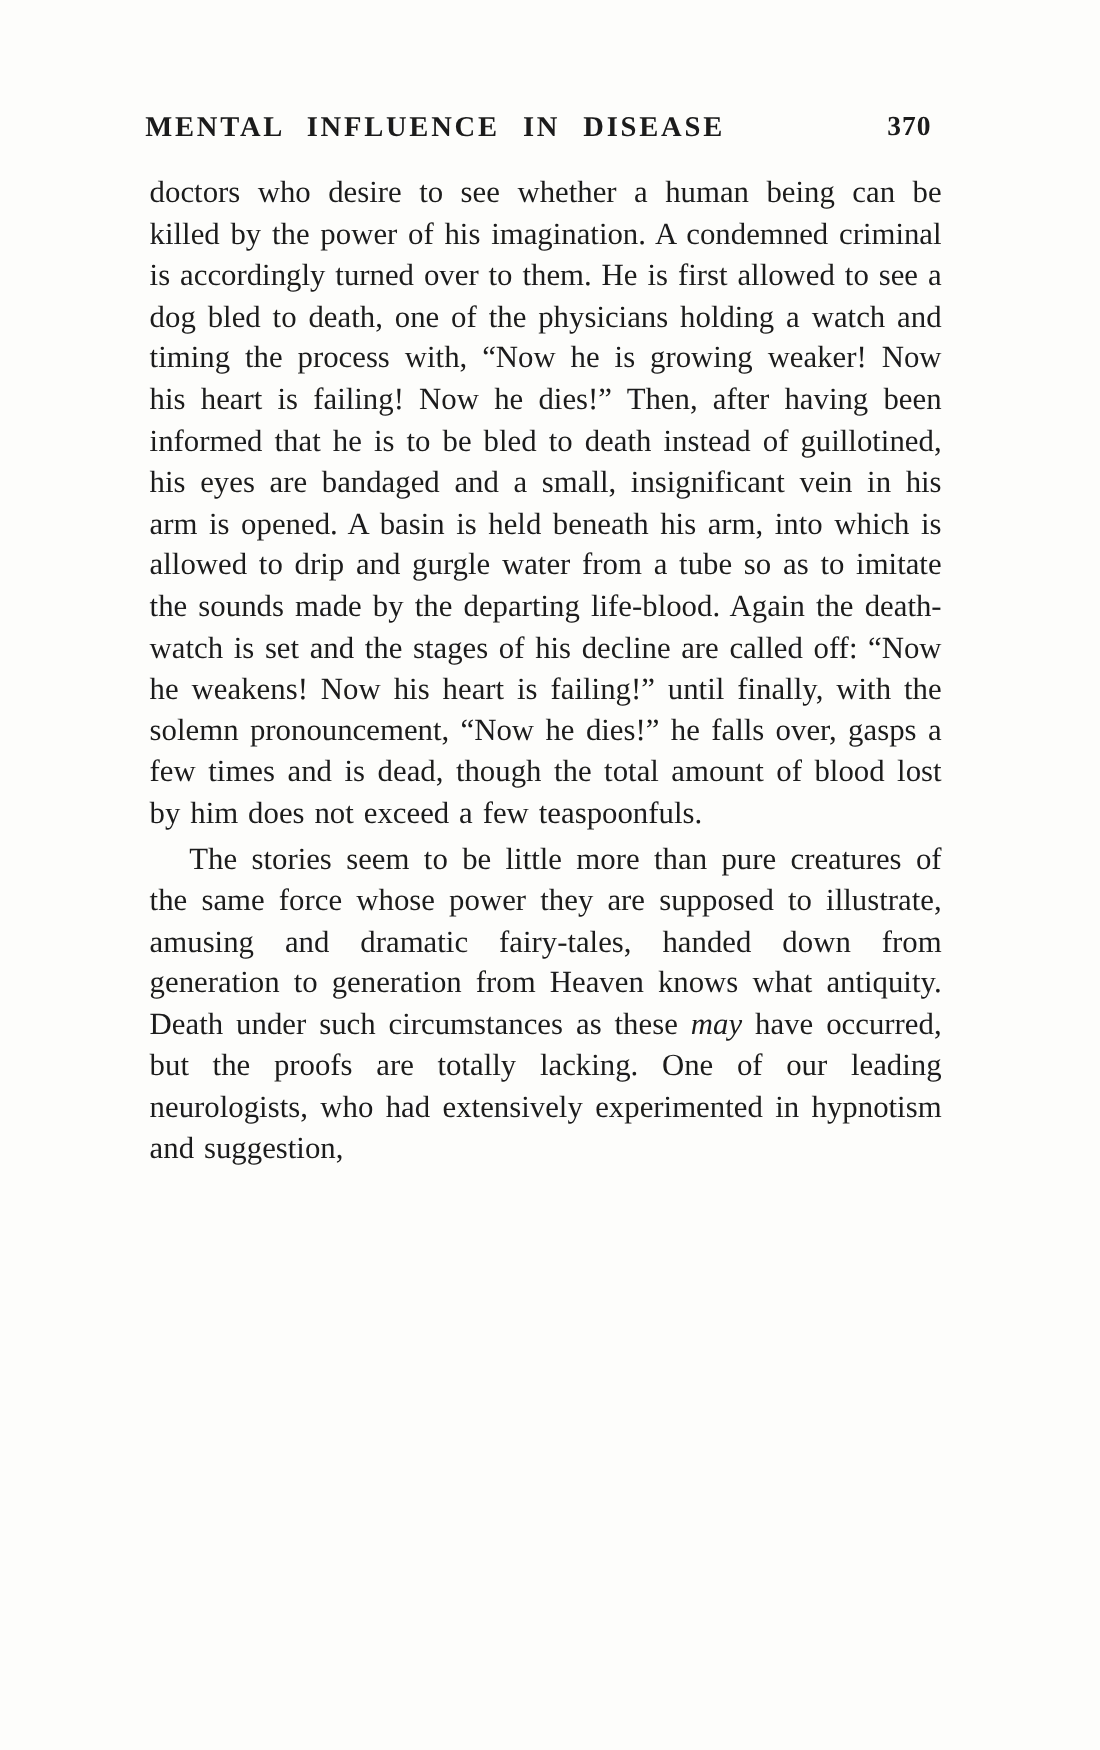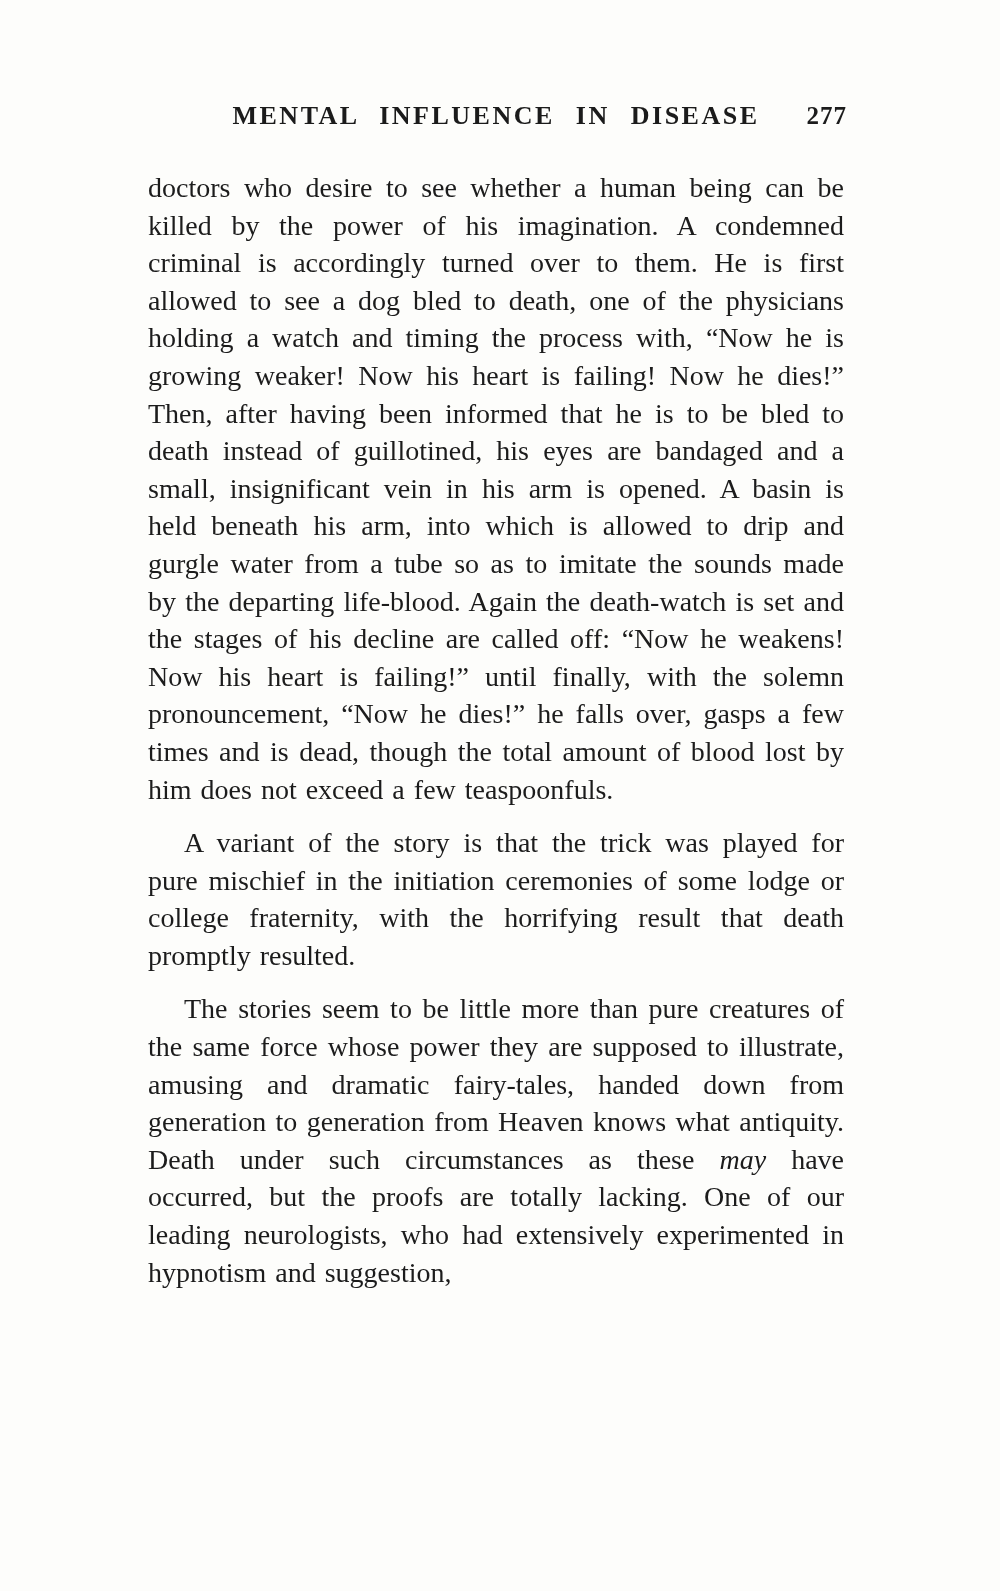--- a/index.html
+++ b/index.html
@@ -19,21 +19,20 @@
   }
   .running-header {
     position: absolute;
     top: 101px;
     left: 132px;
     width: 728px;
     height: 34px;
   }
   .header-title {
     display: block;
-    text-align: center;
     font-size: 26px;
     font-weight: bold;
     letter-spacing: 2.5px;
     word-spacing: 12px;
     color: #1b1b1b;
   }
   .page-number {
     position: absolute;
     right: 13px;
     top: 1px;
@@ -45,35 +44,34 @@
     position: absolute;
     top: 153px;
     left: 132px;
     width: 728px;
     font-size: 28px;
     line-height: 37.6px;
     text-align: justify;
     text-justify: inter-word;
   }
   .body-text p {
-    margin: 16px;
+    margin: 4px;
     word-spacing: 2px;
   }
   .body-text p.indent {
     text-indent: 36px;
   }
   .body-text em {
   }
 </style>
 </head>
 <body>
 
 <div class="page">
   <div class="running-header">
     <span class="header-title">MENTAL INFLUENCE IN DISEASE</span>
-    <span class="page-number">277</span>
+    <span class="page-number">370</span>
   </div>
   <div class="body-text">
       <p class=""><span>doctors who desire to see whether a human being can be killed by the power of his imagination. A condemned criminal is accordingly turned over to them. He is first allowed to see a dog bled to death, one of the physicians holding a watch and timing the process with, “Now he is growing weaker! Now his heart is failing! Now he dies!” Then, after having been informed that he is to be bled to death instead of guillotined, his eyes are bandaged and a small, insignificant vein in his arm is opened. A basin is held beneath his arm, into which is allowed to drip and gurgle water from a tube so as to imitate the sounds made by the departing life-blood. Again the death-watch is set and the stages of his decline are called off: “Now he weakens! Now his heart is failing!” until finally, with the solemn pronouncement, “Now he dies!” he falls over, gasps a few times and is dead, though the total amount of blood lost by him does not exceed a few teaspoonfuls.</span></p>
-      <p class="indent"><span>A variant of the story is that the trick was played for pure mischief in the initiation ceremonies of some lodge or college fraternity, with the horrifying result that death promptly resulted.</span></p>
       <p class="indent"><span>The stories seem to be little more than pure creatures of the same force whose power they are supposed to illustrate, amusing and dramatic fairy-tales, handed down from generation to generation from Heaven knows what antiquity. Death under such circumstances as these </span><em>may</em><span> have occurred, but the proofs are totally lacking. One of our leading neurologists, who had extensively experimented in hypnotism and suggestion,</span></p>
     </div>
 </div>
 
 </body></html>

